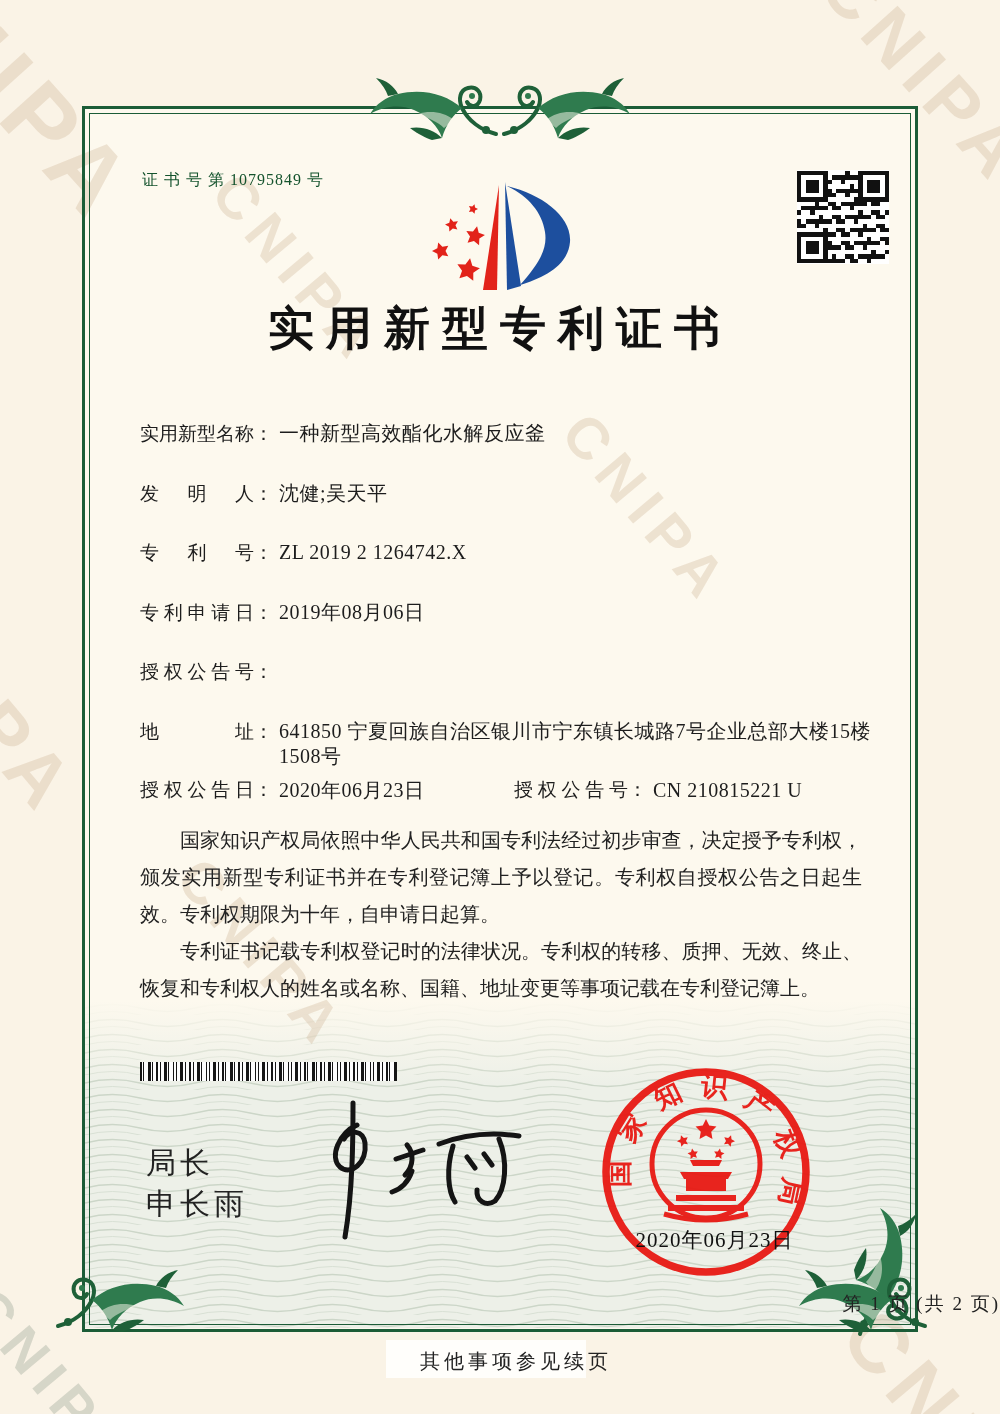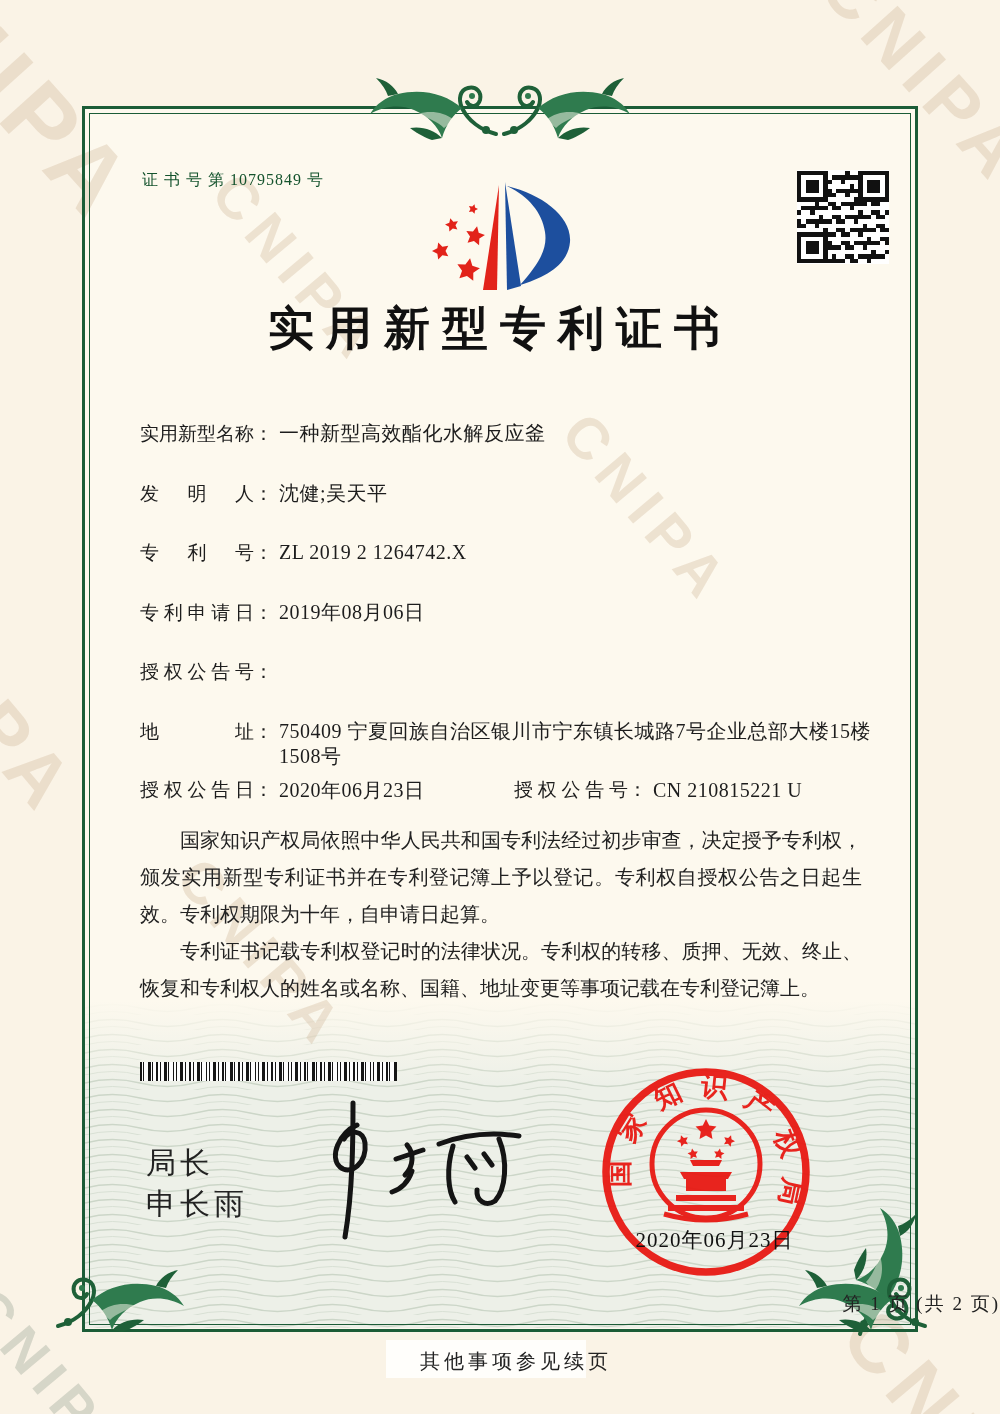--- a/index.html
+++ b/index.html
@@ -413,21 +413,21 @@
       <span class="colon">：</span>
     <span class="field-value">2019年08月06日</span>
   </div>
   <div class="field-row" style="top:659px">
     <span class="field-label">授权公告号</span>
       <span class="colon">：</span>
   </div>
   <div class="field-row" style="top:719px">
     <span class="field-label">地址</span>
       <span class="colon">：</span>
-    <span class="field-value" style="width:595px">750409 宁夏回族自治区银川市宁东镇长城路7号企业总部大楼15楼1508号</span>
+    <span class="field-value" style="width:595px">641850 宁夏回族自治区银川市宁东镇长城路7号企业总部大楼15楼1508号</span>
   </div>
 
   <div class="grant-block">
     <div class="grant-pair" style="width:374px">
       <span class="field-label">授权公告日</span>
         <span class="colon">：</span>
       <span class="field-value">2020年06月23日</span>
     </div>
     <div class="grant-pair">
       <span class="field-label">授权公告号</span>

